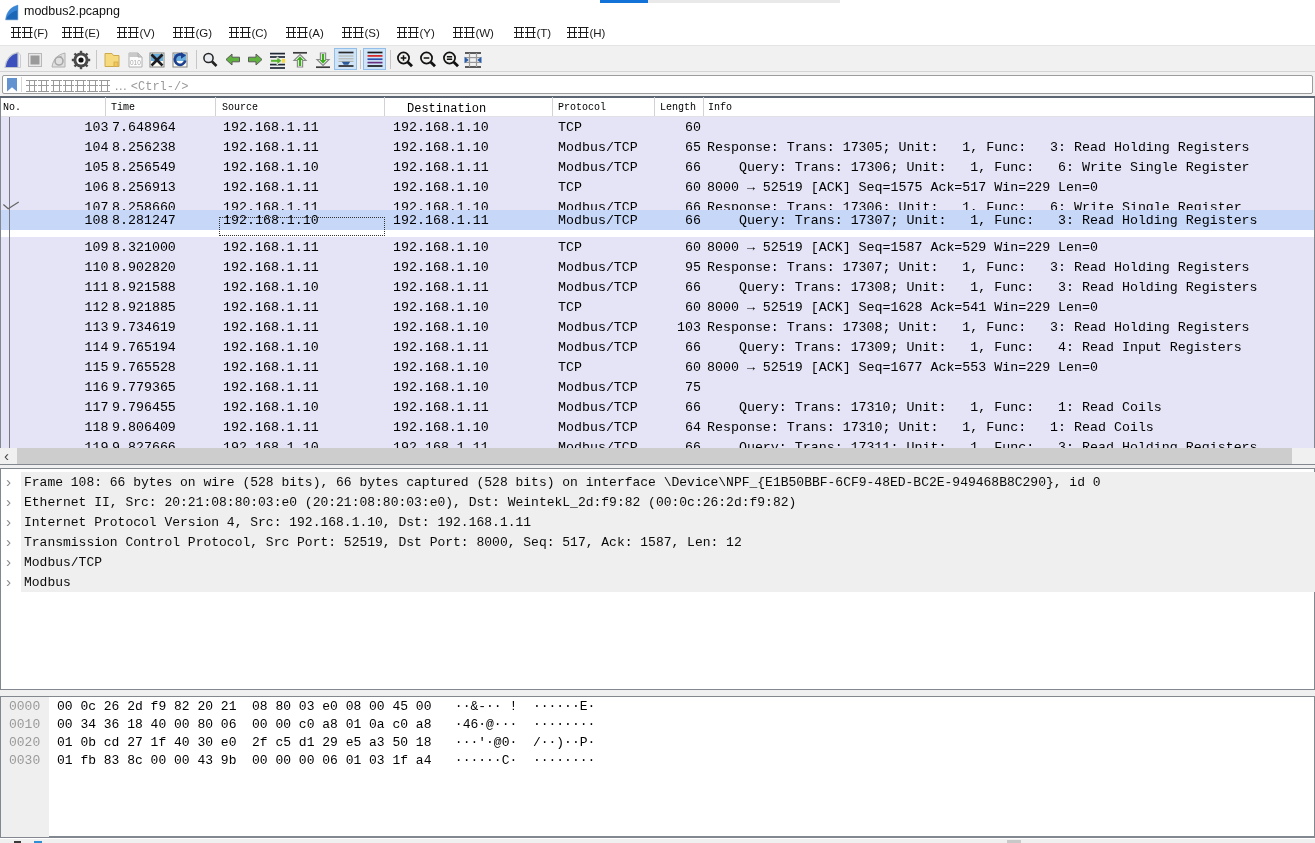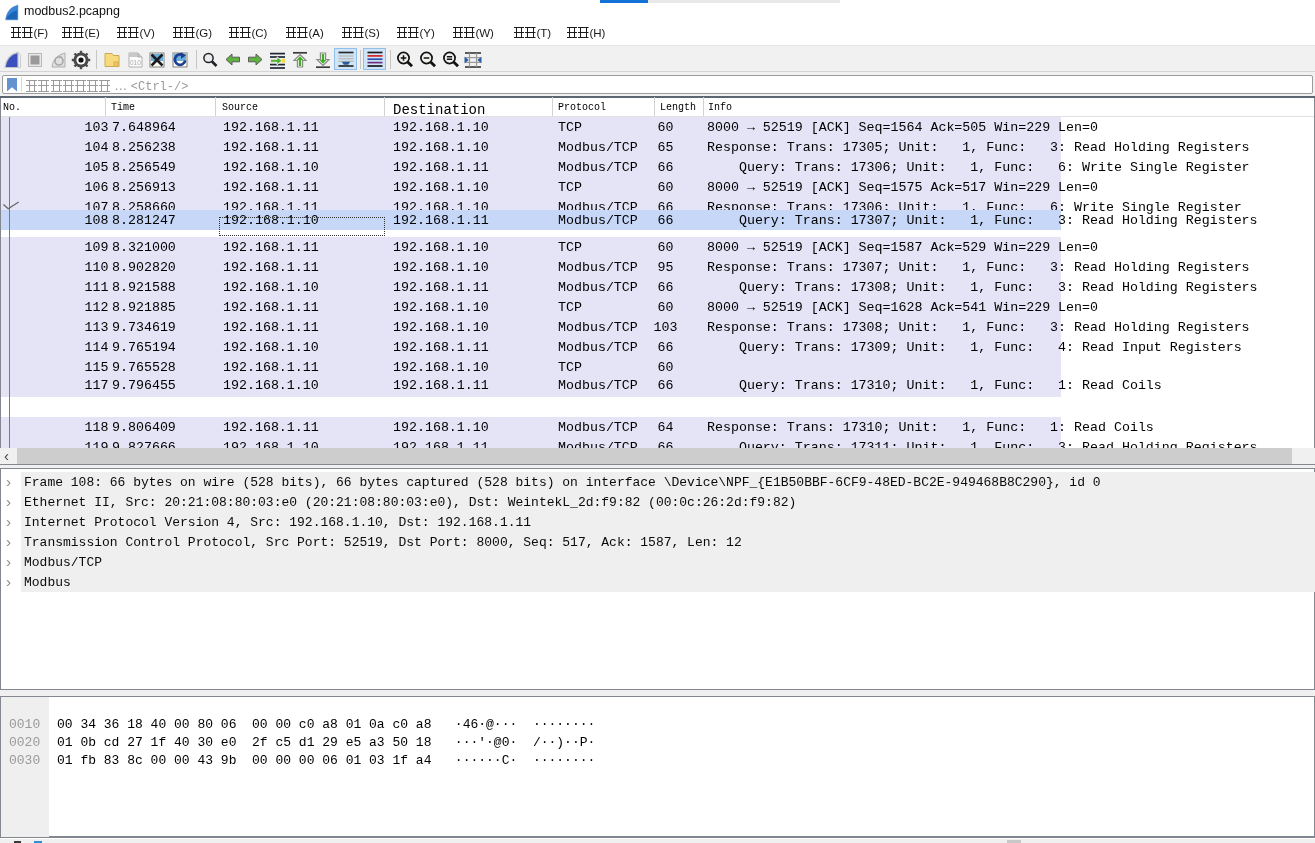--- a/index.html
+++ b/index.html
@@ -13,27 +13,27 @@
  linear-gradient(#1c1c1c,#1c1c1c) 2.2px 0/1.1px 11px,
  linear-gradient(#1c1c1c,#1c1c1c) 7.4px 0/1.1px 11px;
  background-repeat:no-repeat}
 .cjf{display:inline-block;width:11.3px;height:12.5px;margin:0 .4px -2px .4px;
  background:linear-gradient(#9a9a9a,#9a9a9a) 0 .5px/11.3px 1.2px,
  linear-gradient(#9a9a9a,#9a9a9a) 0 5.7px/11.3px 1.2px,
  linear-gradient(#9a9a9a,#9a9a9a) 0 11.3px/11.3px 1.2px,
  linear-gradient(#9a9a9a,#9a9a9a) 2.4px 0/1.2px 12.5px,
  linear-gradient(#9a9a9a,#9a9a9a) 8px 0/1.2px 12.5px;
  background-repeat:no-repeat}
-.row{position:absolute;left:0;width:1061px;height:20px;background:#e5e4f6}
+.row{position:absolute;left:0;width:1315px;height:20px;background:#e5e4f6}
 .row span{position:absolute;top:2.5px;font-size:13.3px;color:#000;
  font-family:"Liberation Mono",monospace;white-space:pre}
 .sel{background:#c7d7f8}
 .c-no{left:0;width:108.5px;text-align:right}
 .c-t{left:112px}.c-s{left:223px}.c-d{left:393px}.c-p{left:558px}
-.c-l{left:630px;width:71px;text-align:center}.c-i{left:707px}
+.c-l{left:630px;width:71px;text-align:right}.c-i{left:707px}
 .dl{position:absolute;left:0;height:20px;font-size:13px;color:#0a0a0a}
 .dl b{position:absolute;left:6px;top:0.5px;font-weight:400;color:#8a8a8a;font-size:15.5px;
  font-family:"Liberation Sans",sans-serif}
 .dl span{position:absolute;left:24px;top:2.5px;font-family:"Liberation Mono",monospace;white-space:pre}
 .hx{position:absolute;height:18px;font-size:13px}
 .hx i{position:absolute;left:9px;top:1.5px;font-style:normal;color:#9a9a9a;font-family:"Liberation Mono",monospace;white-space:pre}
 .hx span{position:absolute;left:57px;top:1.5px;color:#000;font-family:"Liberation Mono",monospace;white-space:pre}
 .sep{position:absolute;top:50px;width:1px;height:19px;background:#c6c6c6}
 .hsep{position:absolute;top:97px;width:1px;height:19px;background:#d2d2d6}
 </style></head><body>
@@ -197,38 +197,37 @@
 <svg class="a" style="left:6px;top:78px" width="12" height="14" viewBox="0 0 12 14">
       <path d="M1 0 h10 v13.4 l-5 -4.2 l-5 4.2 Z" fill="#6292cf"></path>
     </svg>
 <div class="a" style="left:21px;top:77px;width:1px;height:15px;background:#d8d8d8"></div>
 <div class="a" style="left:26px;top:78px;font-size:13px;color:#9a9a9a"><i class="cjf"></i><i class="cjf"></i><i class="cjf"></i><i class="cjf"></i><i class="cjf"></i><i class="cjf"></i><i class="cjf"></i><span style="font-size:13px;color:#9a9a9a"> … </span><span class="m" style="font-size:12px;color:#9a9a9a">&lt;Ctrl-/&gt;</span></div>
 <div class="a" style="left:0;top:96px;width:1315px;height:369px;background:#fff;border-top:2px solid #5c6672;box-sizing:border-box"></div>
 <div class="a m" style="left:0;top:98px;width:1315px;height:19px;background:#fff;border-bottom:1px solid #e0e0e6;box-sizing:border-box"></div>
 <div class="a m" style="left:3px;top:102px;font-size:10px;color:#000">No.</div>
 <div class="a m" style="left:111px;top:102px;font-size:10px;color:#000">Time</div>
 <div class="a m" style="left:222px;top:102px;font-size:10px;color:#000">Source</div>
-<div class="a m" style="left:393px;top:102px;font-size:14px;color:#000">Destination</div>
+<div class="a m" style="left:407px;top:102px;font-size:12px;color:#000">Destination</div>
 <div class="a m" style="left:558px;top:102px;font-size:10px;color:#000">Protocol</div>
 <div class="a m" style="left:660px;top:102px;font-size:10px;color:#000">Length</div>
 <div class="a m" style="left:708px;top:102px;font-size:10px;color:#000">Info</div>
 <div class="hsep" style="left:105px"></div>
 <div class="hsep" style="left:215px"></div>
 <div class="hsep" style="left:384px"></div>
 <div class="hsep" style="left:552px"></div>
 <div class="hsep" style="left:654px"></div>
 <div class="hsep" style="left:703px"></div>
 <div class="row" style="top:117px">
       <span class="c-no">103</span>
       <span class="c-t">7.648964</span>
       <span class="c-s">192.168.1.11</span>
       <span class="c-d">192.168.1.10</span>
       <span class="c-p">TCP</span>
       <span class="c-l">60</span>
-      <span class="c-i">8000&nbsp;→&nbsp;52519&nbsp;[ACK]&nbsp;Seq=1564&nbsp;Ack=505&nbsp;Win=229&nbsp;Len=0</span>
     </div>
 <div class="row" style="top:137px">
       <span class="c-no">104</span>
       <span class="c-t">8.256238</span>
       <span class="c-s">192.168.1.11</span>
       <span class="c-d">192.168.1.10</span>
       <span class="c-p">Modbus/TCP</span>
       <span class="c-l">65</span>
       <span class="c-i">Response:&nbsp;Trans:&nbsp;17305;&nbsp;Unit:&nbsp;&nbsp;&nbsp;1,&nbsp;Func:&nbsp;&nbsp;&nbsp;3:&nbsp;Read&nbsp;Holding&nbsp;Registers</span>
     </div>
@@ -322,30 +321,31 @@
       <span class="c-l">66</span>
       <span class="c-i">&nbsp;&nbsp;&nbsp;&nbsp;Query:&nbsp;Trans:&nbsp;17309;&nbsp;Unit:&nbsp;&nbsp;&nbsp;1,&nbsp;Func:&nbsp;&nbsp;&nbsp;4:&nbsp;Read&nbsp;Input&nbsp;Registers</span>
     </div>
 <div class="row" style="top:357px">
       <span class="c-no">115</span>
       <span class="c-t">9.765528</span>
       <span class="c-s">192.168.1.11</span>
       <span class="c-d">192.168.1.10</span>
       <span class="c-p">TCP</span>
       <span class="c-l">60</span>
+      <span class="c-i">8000&nbsp;→&nbsp;52519&nbsp;[ACK]&nbsp;Seq=1677&nbsp;Ack=553&nbsp;Win=229&nbsp;Len=0</span>
     </div>
 <div class="row" style="top:377px">
       <span class="c-no">116</span>
       <span class="c-t">9.779365</span>
       <span class="c-s">192.168.1.11</span>
       <span class="c-d">192.168.1.10</span>
       <span class="c-p">Modbus/TCP</span>
       <span class="c-l">75</span>
     </div>
-<div class="row" style="top:375px">
+<div class="row" style="top:397px">
       <span class="c-no">117</span>
       <span class="c-t">9.796455</span>
       <span class="c-s">192.168.1.10</span>
       <span class="c-d">192.168.1.11</span>
       <span class="c-p">Modbus/TCP</span>
       <span class="c-l">66</span>
       <span class="c-i">&nbsp;&nbsp;&nbsp;&nbsp;Query:&nbsp;Trans:&nbsp;17310;&nbsp;Unit:&nbsp;&nbsp;&nbsp;1,&nbsp;Func:&nbsp;&nbsp;&nbsp;1:&nbsp;Read&nbsp;Coils</span>
     </div>
 <div class="row" style="top:417px">
       <span class="c-no">118</span>
@@ -399,20 +399,24 @@
       <b>›</b>
       <span>Modbus/TCP</span>
     </div>
 <div class="dl" style="top:572px;width:1315px">
       <b>›</b>
       <span>Modbus</span>
     </div>
 <div class="a" style="left:0;top:690px;width:1315px;height:6px;background:#f0f0f0"></div>
 <div class="a" style="left:0;top:696px;width:1315px;height:142px;background:#fff;border:1px solid #828790;border-bottom:2px solid #828790;box-sizing:border-box"></div>
 <div class="a" style="left:1px;top:697px;width:48px;height:140px;background:#efefef"></div>
+<div class="hx" style="top:697px;width:1315px">
+      <i>0000</i>
+      <span>00 0c 26 2d f9 82 20 21  08 80 03 e0 08 00 45 00   ··&amp;-·· !  ······E·</span>
+    </div>
 <div class="hx" style="top:715px;width:1315px">
       <i>0010</i>
       <span>00 34 36 18 40 00 80 06  00 00 c0 a8 01 0a c0 a8   ·46·@···  ········</span>
     </div>
 <div class="hx" style="top:733px;width:1300px">
       <i>0020</i>
       <span>01 0b cd 27 1f 40 30 e0  2f c5 d1 29 e5 a3 50 18   ···'·@0·  /··)··P·</span>
     </div>
 <div class="hx" style="top:751px;width:1315px">
       <i>0030</i>

